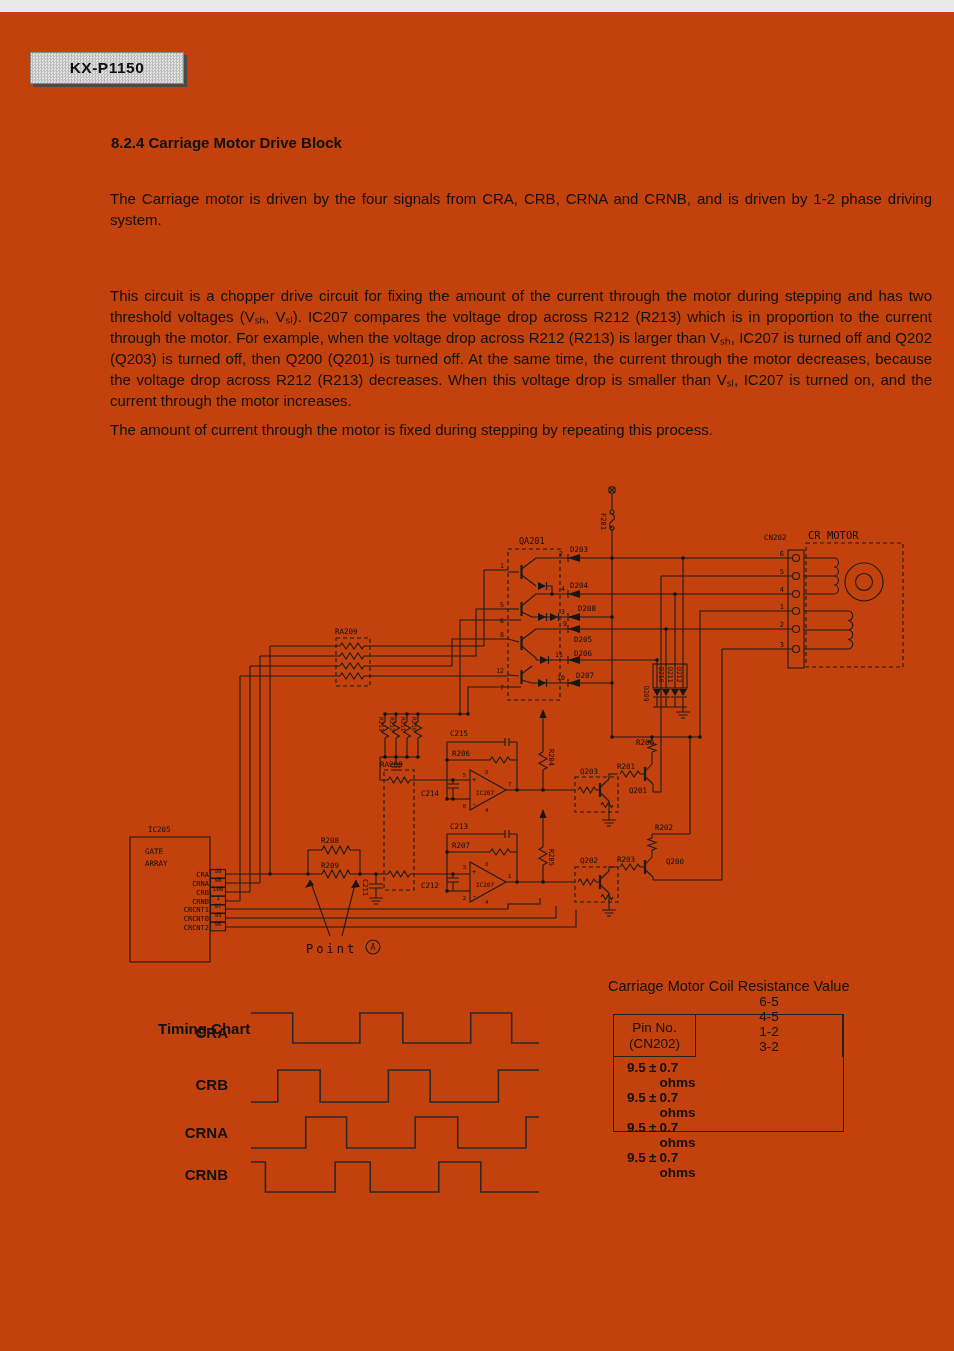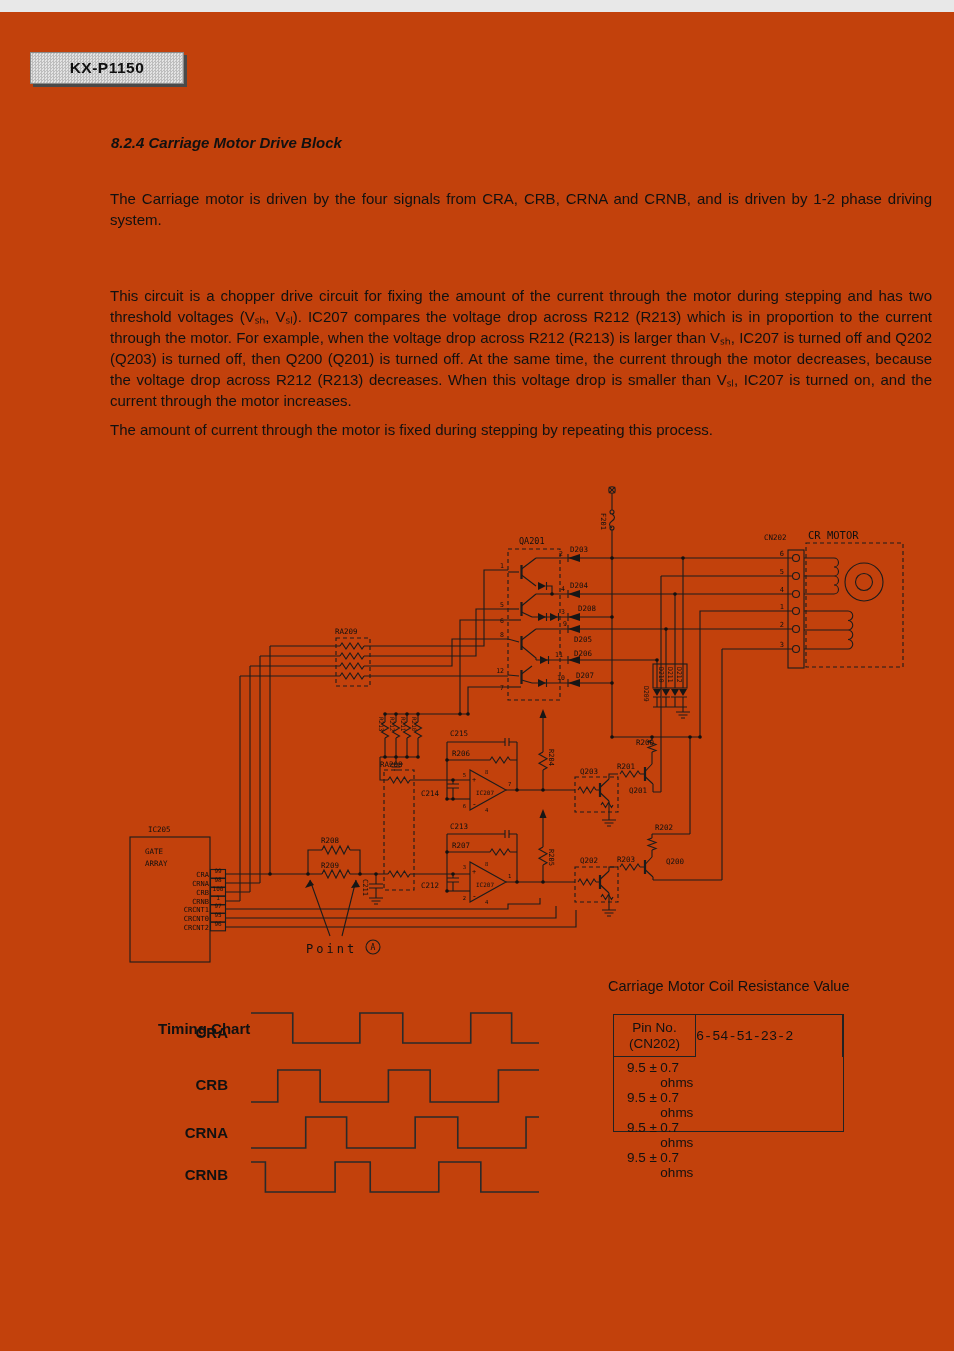--- a/index.html
+++ b/index.html
@@ -5,21 +5,21 @@
   html,body{margin:0;padding:0;background:#e8e8e8;}
   .page{position:relative;width:954px;height:1351px;background:#c2410c;margin:12px auto;
         font-family:"Liberation Sans",sans-serif;color:#111;overflow:hidden;}
   .badge{position:absolute;left:30px;top:40px;width:152px;height:30px;
          background:#cfcfcf;
          background-image:repeating-conic-gradient(#bdbdbd 0% 25%, #e3e3e3 0% 50%);
          background-size:3px 3px;
          border:1px solid #8a8a8a;box-shadow:3px 3px 0 0 #4a4a4a;
          display:flex;align-items:center;justify-content:center;
          font-weight:bold;font-size:15.5px;letter-spacing:.5px;color:#101010;}
-  .heading{position:absolute;left:111px;top:122px;font-weight:bold;font-size:15px;font-style:italic;}
+  .heading{position:absolute;left:111px;top:122px;font-weight:bold;font-size:15px;}
   .para{position:absolute;left:110px;width:822px;font-size:15px;line-height:21px;
         text-align:justify;}
   #p1{top:161px;} #p2{top:219px;} #p3{top:258px;} #p4{top:392px;} #p5{top:430px;}
   .schematic-svg{position:absolute;left:0;top:460px;width:954px;height:500px;}
   .timing-svg{position:absolute;left:0;top:960px;width:954px;height:250px;}
   .sw{fill:none;stroke:#1c1c1c;stroke-width:1.1;}
   .swb{fill:none;stroke:#1c1c1c;stroke-width:2.2;}
   .dash{stroke-dasharray:4 3;}
   .dot{fill:#111;stroke:none;}
   .fillb{fill:#161616;stroke:none;}
@@ -27,24 +27,24 @@
   .wave{fill:none;stroke:#2a2a2a;stroke-width:1.6;}
   .wave-label{font-family:"Liberation Sans",sans-serif;font-weight:bold;font-size:15px;fill:#111;}
   .chart-title{position:absolute;left:158px;top:1008px;font-weight:bold;font-size:15px;}
   .table-title{position:absolute;left:608px;top:966px;font-weight:normal;font-size:14.5px;}
   .res-table{position:absolute;left:613px;top:1002px;width:229px;height:116px;
              border:1.6px solid #222;display:grid;grid-template-columns:82px 1fr;
              grid-template-rows:42px 1fr;font-size:13.5px;}
   .res-table .hd1{border-right:1.4px solid #222;border-bottom:1.4px solid #222;
              display:flex;flex-direction:column;align-items:center;justify-content:center;line-height:16px;}
   .res-table .hd2{border-bottom:1.4px solid #222;display:flex;align-items:center;justify-content:center;}
-  .res-table .body1{border-right:1.4px solid #222;display:flex;flex-direction:row;
-             justify-content:flex-start;align-items:center;padding:3px 0;font-family:Liberation Mono, monospace;}
+  .res-table .body1{border-right:1.4px solid #222;display:flex;flex-direction:column;
+             justify-content:flex-end;align-items:center;padding:3px 0;}
   .res-table .body2{display:flex;flex-direction:column;justify-content:space-evenly;padding:3px 0 3px 13px;}
-  .val-row{display:flex;gap:0;}
+  .val-row{display:flex;gap:0;font-weight:bold;}
   .val-row .num{width:30px;} .val-row .pm{width:22px;text-align:center;} 
 </style>
 </head>
 <body>
 
 <div class="page">
 
   <div class="badge">KX-P1150</div>
 
   <div class="heading">8.2.4 Carriage Motor Drive Block</div>

